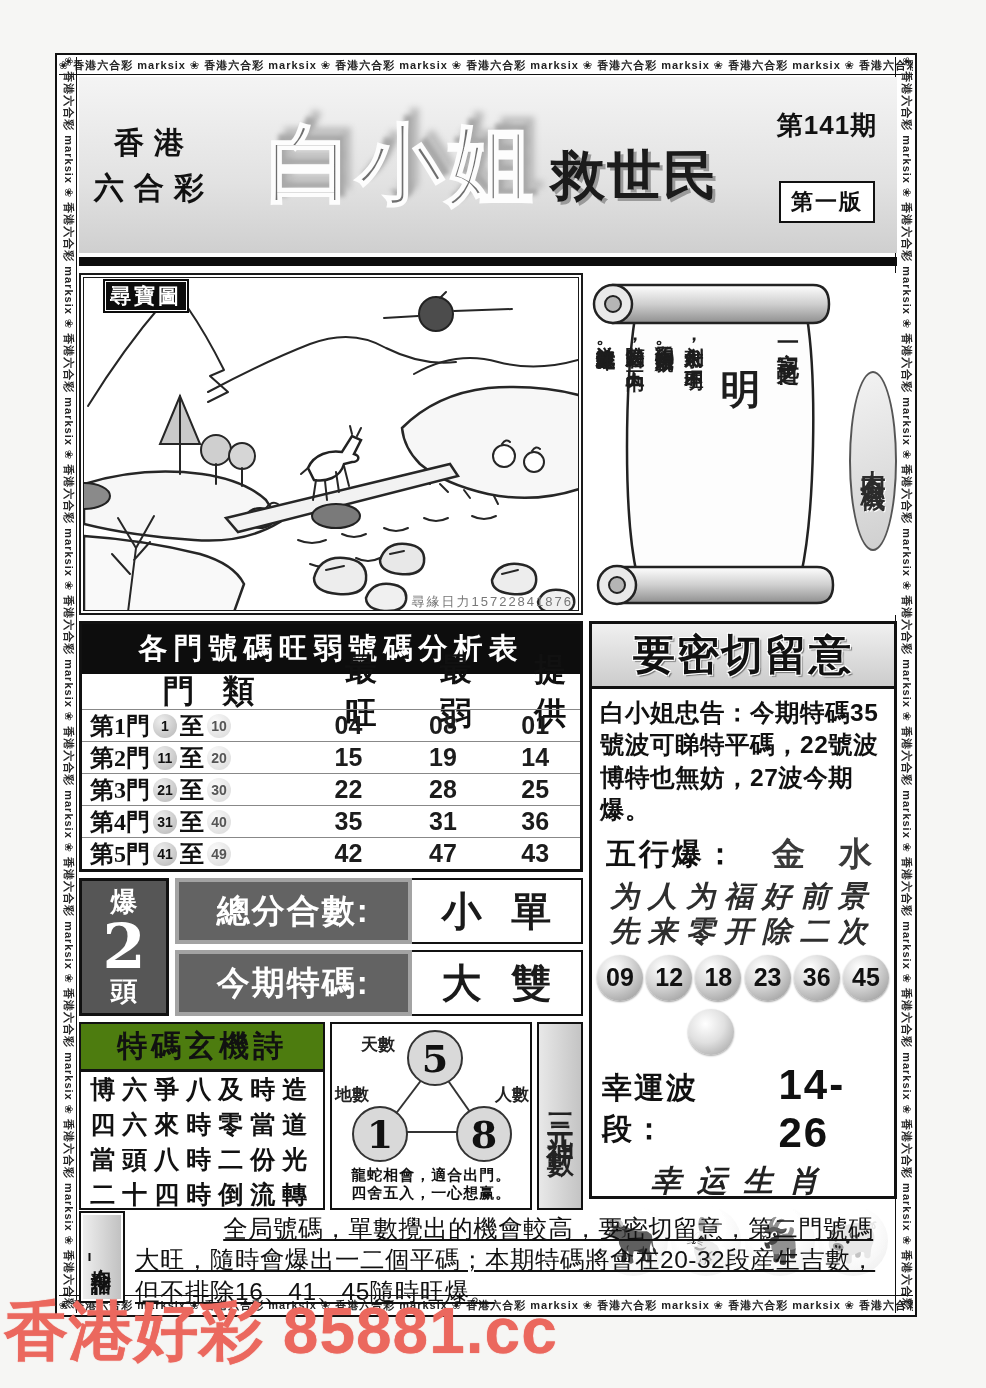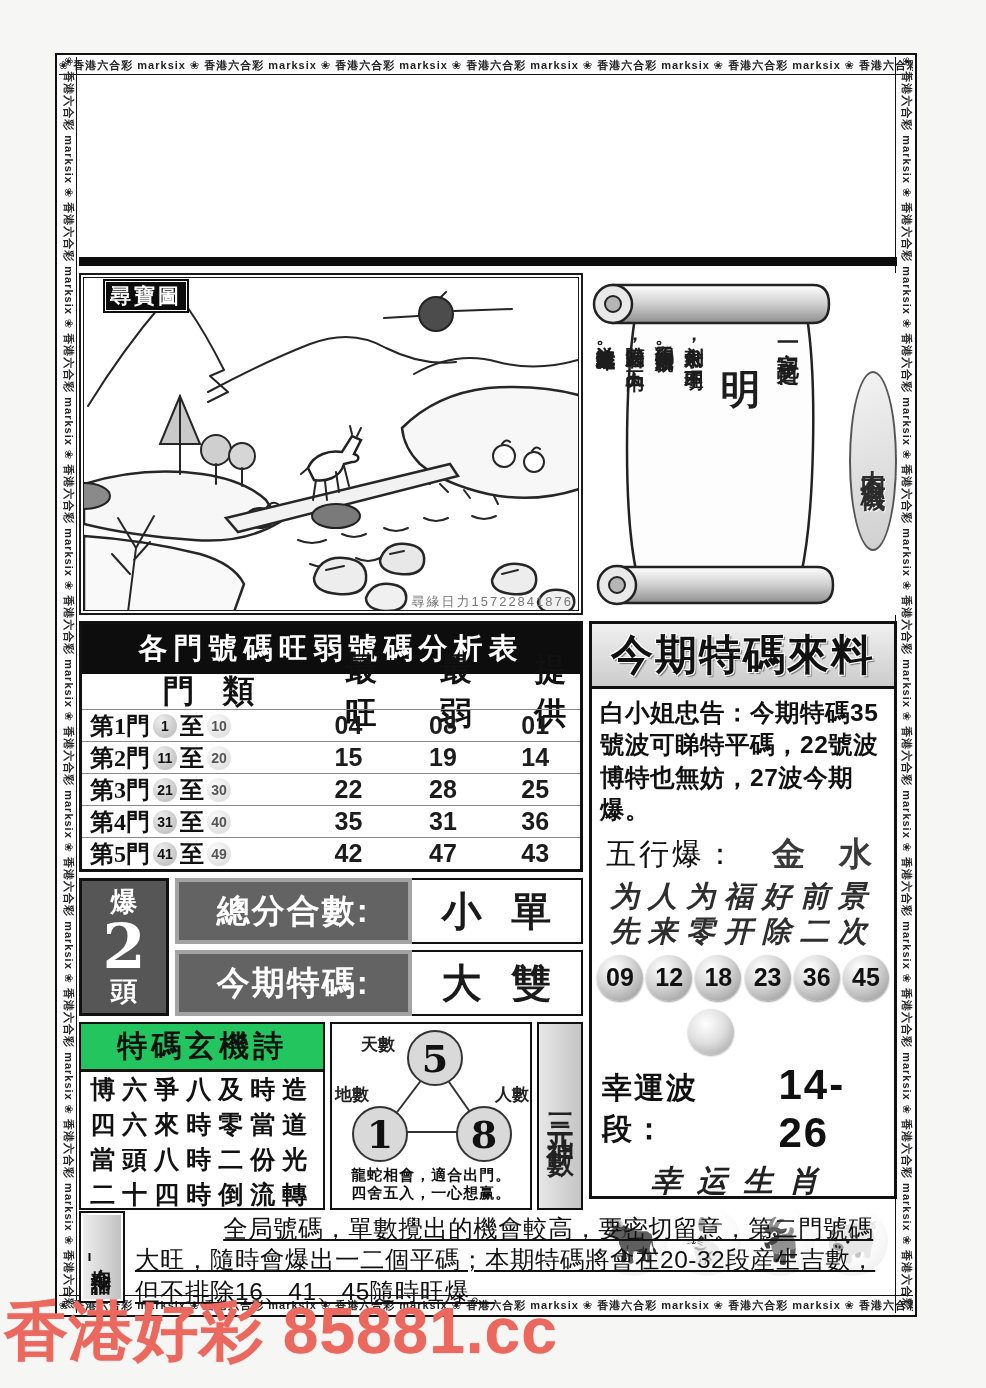--- a/index.html
+++ b/index.html
@@ -76,21 +76,21 @@
   .burst-right{flex:1;display:flex;flex-direction:column;gap:6px;}
   .burst-line{flex:1;display:flex;}
   .burst-label{width:58%;background:#636363;border:4px solid #a3a3a3;color:#fff;
     font-weight:900;font-size:33px;display:flex;align-items:center;justify-content:center;letter-spacing:2px;box-sizing:border-box;}
   .burst-value{flex:1;background:#fff;border:2px solid #111;border-left:none;color:#1a1a1a;
     font-family:"Liberation Serif","DejaVu Serif",serif;font-weight:900;font-size:40px;
     display:flex;align-items:center;justify-content:space-evenly;box-sizing:border-box;}
   
   .bl-row{margin-top:6px;display:flex;gap:5px;height:188px;}
   .poem-box{width:248px;border:2px solid #111;box-sizing:border-box;background:#fff;}
-  .poem-title{background:#22c55e;border-bottom:3px solid #111;text-align:center;
+  .poem-title{background:#4d7c0f;border-bottom:3px solid #111;text-align:center;
     font-family:"Liberation Serif","DejaVu Serif",serif;font-weight:900;font-size:30px;letter-spacing:4px;padding:2px 0;}
   .poem-line{font-family:"Liberation Serif","DejaVu Serif",serif;font-weight:900;
     font-size:25px;letter-spacing:7px;text-align:center;line-height:1.4;}
   .trinity-box{flex:1;border:2px solid #111;box-sizing:border-box;position:relative;background:#fff;}
   .trinity-cap{font-weight:900;font-size:15px;text-align:center;line-height:1.2;letter-spacing:1px;}
   .side-box{width:46px;border:2px solid #111;box-sizing:border-box;
     background:linear-gradient(90deg,#e8e8e8,#c4c4c4);
     display:flex;align-items:center;justify-content:center;}
   .side-text{writing-mode:vertical-rl;text-orientation:upright;
     font-family:"DejaVu Serif",serif;font-weight:bold;font-size:27px;letter-spacing:12px;color:#222;}
@@ -111,21 +111,21 @@
     font-family:"Liberation Serif","DejaVu Serif",serif;font-weight:900;font-size:25px;
     color:#2c2c2c;text-shadow:1px 1px 0 #fff;letter-spacing:6px;}
   
   .panel{margin-top:6px;border:3px solid #111;background:#fff;height:578px;box-sizing:border-box;}
   .panel-title{background:linear-gradient(180deg,#f0f0f0,#cccccc);border-bottom:3px solid #111;
     text-align:center;font-weight:900;font-size:42px;letter-spacing:2px;padding:3px 0;
     font-family:"Liberation Serif","DejaVu Serif",serif;color:#111;
     text-shadow:-1px -1px 0 #fff,1px -1px 0 #fff,-1px 1px 0 #fff,1px 1px 0 #fff, 2px 2px 1px #777;}
   .advice{padding:8px 8px 2px 8px;font-weight:900;font-size:24.5px;line-height:1.32;letter-spacing:0.5px;}
   .wuxing{display:flex;align-items:center;padding:4px 8px 0 14px;}
-  .wuxing-label{font-weight:400;font-size:30px;letter-spacing:3px;}
+  .wuxing-label{font-weight:700;font-size:30px;letter-spacing:3px;}
   .wuxing-val{font-family:"Liberation Serif","DejaVu Serif",serif;font-weight:900;font-size:33px;
     color:#3a3a3a;margin-left:34px;text-shadow:1px 1px 0 #fff;}
   .hand{padding:2px 6px;text-align:center;font-family:"DejaVu Serif",serif;
     font-style:italic;font-weight:bold;font-size:29px;color:#2e2e2e;line-height:1.2;letter-spacing:9px;}
   .balls{display:flex;justify-content:space-between;padding:4px 5px 2px 5px;}
   .ball{width:46px;height:46px;border-radius:50%;
     background:radial-gradient(circle at 35% 28%, #ffffff 0%, #d9d9d9 40%, #8f8f8f 100%);
     display:flex;align-items:center;justify-content:center;
     font-weight:900;font-size:25px;color:#111;box-shadow:0 1px 2px rgba(0,0,0,.4);}
   .lucky-row{display:flex;align-items:center;padding:6px 8px 0 10px;}
@@ -159,20 +159,34 @@
 </head>
 <body>
 
 <div class="sheet">
 
   <div class="strip strip-h strip-top">❀ 香港六合彩 marksix ❀ 香港六合彩 marksix ❀ 香港六合彩 marksix ❀ 香港六合彩 marksix ❀ 香港六合彩 marksix ❀ 香港六合彩 marksix ❀ 香港六合彩 marksix ❀ 香港六合彩 marksix ❀ 香港六合彩 marksix ❀ 香港六合彩 marksix ❀ 香港六合彩 marksix ❀ 香港六合彩 marksix ❀ 香港六合彩 marksix ❀ 香港六合彩 marksix </div>
   <div class="strip strip-h strip-bottom">❀ 香港六合彩 marksix ❀ 香港六合彩 marksix ❀ 香港六合彩 marksix ❀ 香港六合彩 marksix ❀ 香港六合彩 marksix ❀ 香港六合彩 marksix ❀ 香港六合彩 marksix ❀ 香港六合彩 marksix ❀ 香港六合彩 marksix ❀ 香港六合彩 marksix ❀ 香港六合彩 marksix ❀ 香港六合彩 marksix ❀ 香港六合彩 marksix ❀ 香港六合彩 marksix </div>
   <div class="strip strip-v strip-left">❀ 香港六合彩 marksix ❀ 香港六合彩 marksix ❀ 香港六合彩 marksix ❀ 香港六合彩 marksix ❀ 香港六合彩 marksix ❀ 香港六合彩 marksix ❀ 香港六合彩 marksix ❀ 香港六合彩 marksix ❀ 香港六合彩 marksix ❀ 香港六合彩 marksix ❀ 香港六合彩 marksix ❀ 香港六合彩 marksix ❀ 香港六合彩 marksix ❀ 香港六合彩 marksix ❀ 香港六合彩 marksix ❀ 香港六合彩 marksix ❀ 香港六合彩 marksix ❀ 香港六合彩 marksix ❀ 香港六合彩 marksix ❀ 香港六合彩 marksix </div>
   <div class="strip strip-v strip-right">❀ 香港六合彩 marksix ❀ 香港六合彩 marksix ❀ 香港六合彩 marksix ❀ 香港六合彩 marksix ❀ 香港六合彩 marksix ❀ 香港六合彩 marksix ❀ 香港六合彩 marksix ❀ 香港六合彩 marksix ❀ 香港六合彩 marksix ❀ 香港六合彩 marksix ❀ 香港六合彩 marksix ❀ 香港六合彩 marksix ❀ 香港六合彩 marksix ❀ 香港六合彩 marksix ❀ 香港六合彩 marksix ❀ 香港六合彩 marksix ❀ 香港六合彩 marksix ❀ 香港六合彩 marksix ❀ 香港六合彩 marksix ❀ 香港六合彩 marksix </div>
 
+  <div class="hdr">
+    <div class="brand">
+      <div>香港</div>
+      <div>六合彩</div>
+    </div>
+    <div class="title-wrap">
+      <span class="title-main">白小姐</span>
+      <span class="title-sub">救世民</span>
+    </div>
+    <div class="hdr-right">
+      <div class="issue">第141期</div>
+      <div class="edition">第一版</div>
+    </div>
+  </div>
   <div class="divider"></div>
 
   <div class="col-left">
 
     <div class="pic-box">
       <div class="pic-label">尋寶圖</div>
       <div class="pic-inner">
         <svg width="498" height="334" viewBox="0 0 498 334">
 
           <circle cx="352" cy="36" r="17" fill="#4c4c4c" stroke="#222" stroke-width="2"></circle>
@@ -369,21 +383,21 @@
         <div class="scroll-line">鷄狗二家親加親。</div>
         <div class="scroll-line">顧盼若渴，五内中。</div>
         <div class="scroll-line">被送此迎較雌雄。</div>
       </div>
       <div class="mystery-badge">
         <div class="mystery-text">内有玄機</div>
       </div>
     </div>
 
     <div class="panel">
-      <div class="panel-title">今期特碼來料</div>
+      <div class="panel-title">要密切留意</div>
       <div class="advice">
         <span>白小姐忠告：</span><span>今期特碼35號波可睇特平碼，22號波博特也無妨，27波今期爆。</span>
       </div>
       <div class="wuxing">
         <span class="wuxing-label">五行爆：</span>
         <span class="wuxing-val">金</span>
         <span class="wuxing-val">水</span>
       </div>
       <div class="hand">
         <div>为人为福好前景</div>

